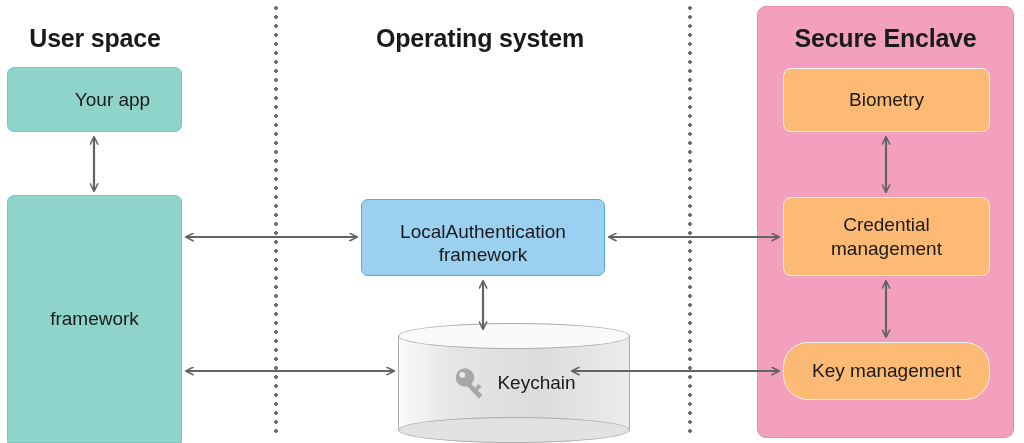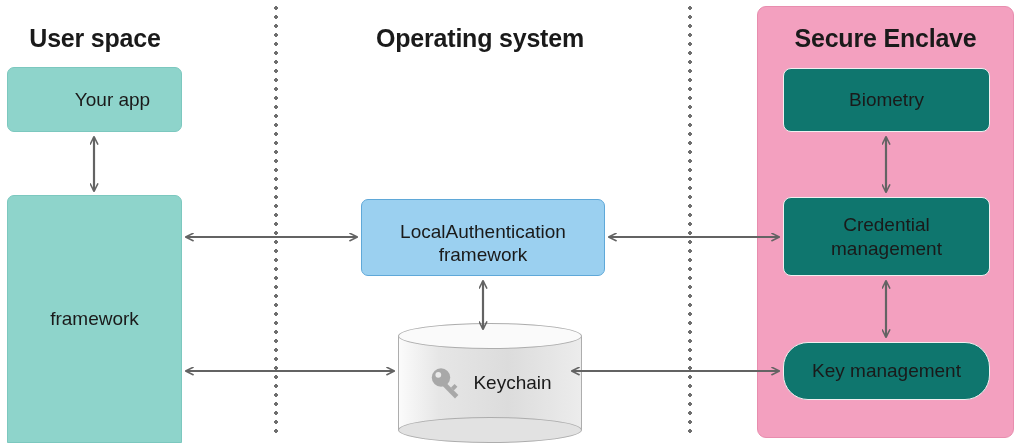--- a/index.html
+++ b/index.html
@@ -53,21 +53,21 @@
   }
   .node-teal {
     background: #8ed4cb;
     border: 1px solid #7cc8bf;
   }
   .node-blue {
     background: #9bd0f0;
     border: 1px solid #5fa8d8;
   }
   .node-white {
-    background: #0f766e;
+    background: #fdba74;
     border: 1px solid #f0f0f0;
     border-radius: 8px;
   }
 
   
   .panel-pink {
     position: absolute;
     box-sizing: border-box;
     background: #f3a0bf;
     border: 1px solid #e88dae;
@@ -153,21 +153,21 @@
     </span>
   </div>
 
   <div class="node node-blue" style="left:361px; top:199px; width:244px; height:77px;">
     <span style="display:block;margin-top:11px;">
       <span style="display:block;">LocalAuthentication</span>
       <span style="display:block;">framework</span>
     </span>
   </div>
 
-  <div class="cylinder" style="left:398px; top:323px; width:184px; height:120px;">
+  <div class="cylinder" style="left:398px; top:323px; width:184px; height:120px;padding-left:48px;">
     <div class="cyl-body"></div>
     <div class="cyl-bottom"></div>
     <div class="cyl-top"></div>
     <div class="cyl-label">
       <svg class="key-icon" width="38" height="38" viewBox="0 0 38 38">
         <g fill="#a8a8a8">
           <circle cx="13" cy="13.5" r="9.2"></circle>
           <circle cx="10.3" cy="10.8" r="2.9" fill="#e9e9e9"></circle>
           <path d="M17.6 18.2 L30.4 31.0 L27.0 34.4 L14.2 21.6 Z"></path>
           <path d="M23.0 23.6 L26.6 20.0 L29.4 22.8 L25.8 26.4 Z"></path>

